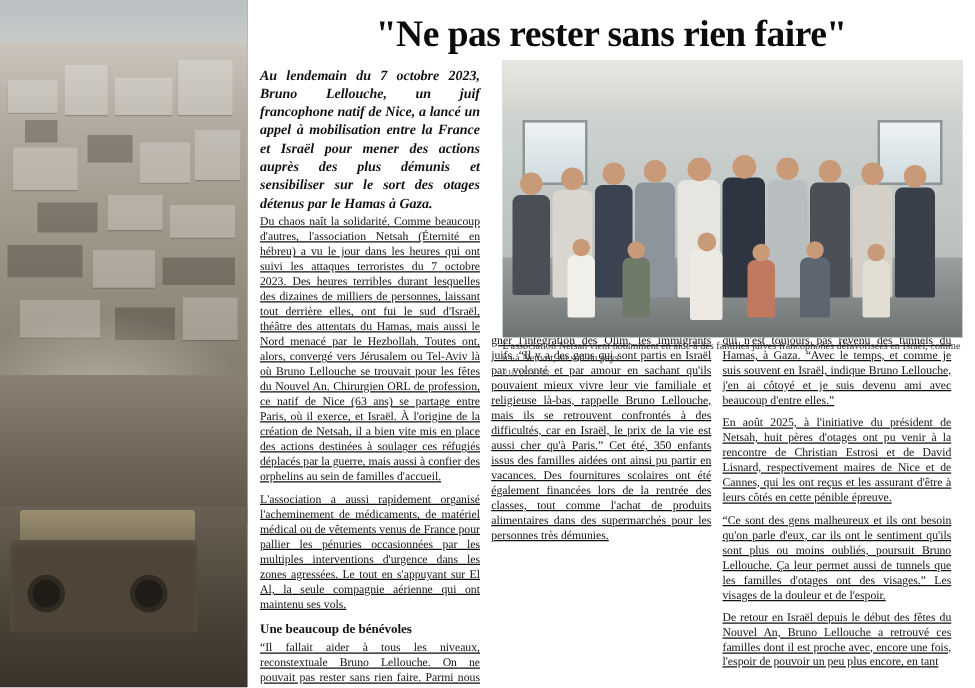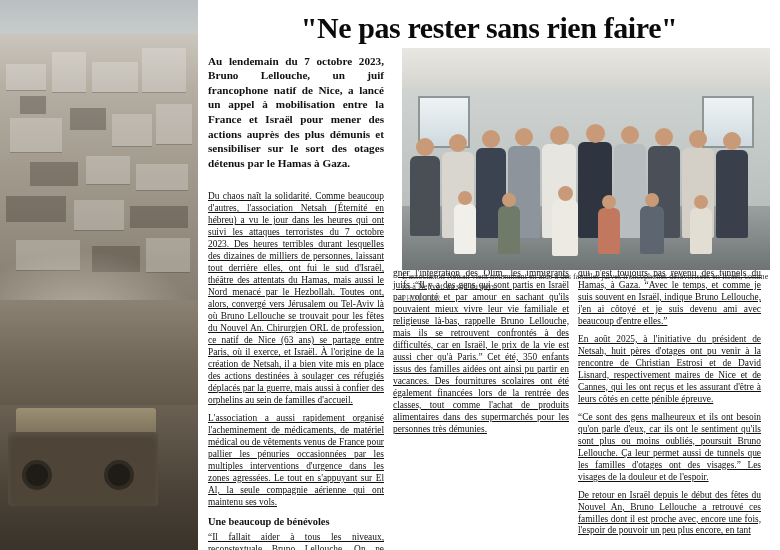--- a/index.html
+++ b/index.html
@@ -94,21 +94,22 @@
   .col {
     width: 176px;
     flex: 0 0 176px;
   }
   .col.wide { width: 183px; flex: 0 0 183px; }
   .chapeau {
     font-weight: bold;
     font-size: 11.2px;
     line-height: 1.30;
     text-align: justify;
-    margin: 0 0 21px 0;
+    margin: 0 0 3px 0;
+    font-style: italic;
   }
   p.body {
     font-size: 9.4px;
     line-height: 1.275;
     text-align: justify;
     margin: 0 0 6px 0;
     hyphens: auto;
     text-decoration: underline;
   }
   p.body.first::first-letter { font-weight: normal; }

